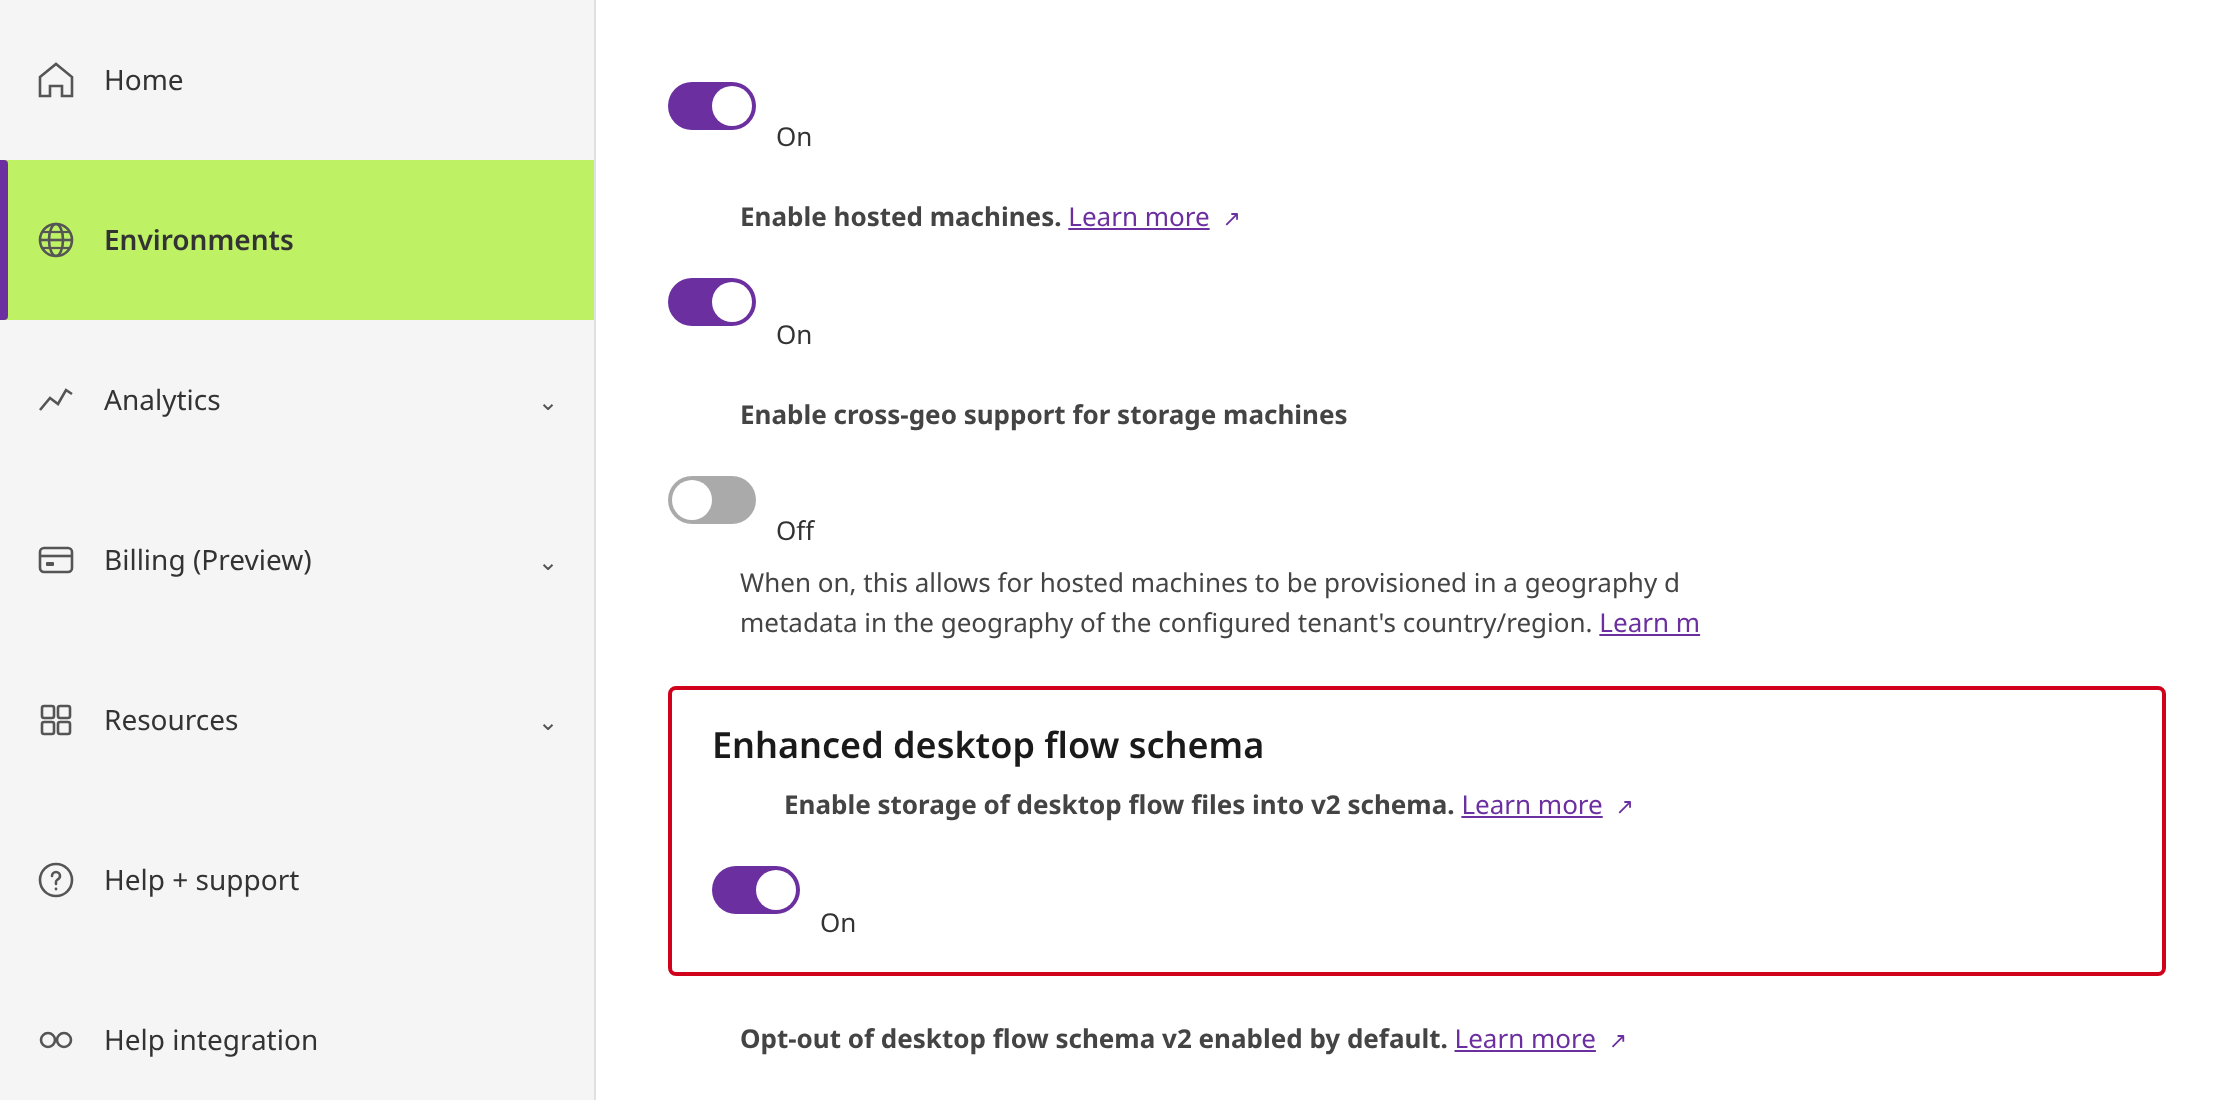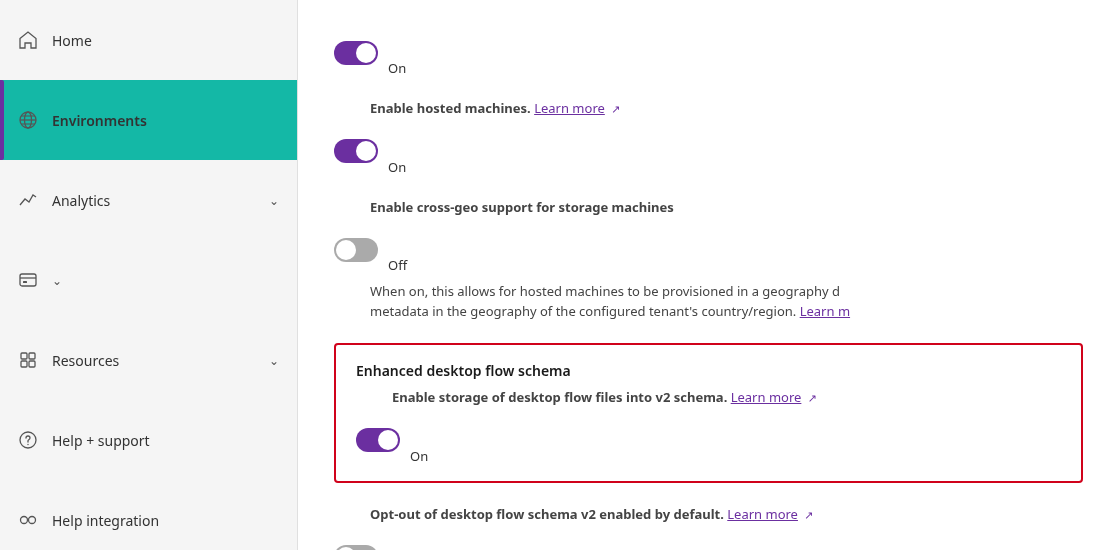--- a/index.html
+++ b/index.html
@@ -28,21 +28,21 @@
       align-items: center;
       padding: 30px 18px;
       cursor: pointer;
       gap: 14px;
       position: relative;
       color: #333;
       font-size: 14px;
     }
     .sidebar-item.active {
       font-weight: 600;
-      background: #14b8a6;
+      background: #bef264;
     }
     .sidebar-item.active::before {
       content: '';
       position: absolute;
       left: 0;
       top: 0;
       bottom: 0;
       width: 4px;
       background: #6b2fa0;
       border-radius: 0 2px 2px 0;
@@ -147,21 +147,21 @@
     }
 
     
     .highlight-box {
       border: 2px solid #d0021b;
       border-radius: 4px;
       padding: 16px 20px;
       margin-bottom: 22px;
     }
     .highlight-box .setting-title {
-      font-size: 14px;
+      font-size: 18px;
       margin-bottom: 8px;
     }
   </style>
 </head>
 <body>
 
 <nav class="sidebar">
 
   <div class="sidebar-item">
     <span class="sidebar-icon">
@@ -196,20 +196,21 @@
   </div>
 
   <div class="sidebar-item">
     <span class="sidebar-icon">
       <svg width="18" height="18" viewBox="0 0 18 18" fill="none">
           <rect x="1" y="3" width="16" height="12" rx="2" stroke="#555" stroke-width="1.3"></rect>
           <line x1="1" y1="7" x2="17" y2="7" stroke="#555" stroke-width="1.3"></line>
           <rect x="4" y="10" width="4" height="2" rx="0.5" fill="#555"></rect>
         </svg>
     </span>
+    <span class="sidebar-label">Billing (Preview)</span>
     <span class="sidebar-chevron">⌄</span>
   </div>
 
   <div class="sidebar-item">
     <span class="sidebar-icon">
       <svg width="18" height="18" viewBox="0 0 18 18" fill="none">
           <rect x="2" y="2" width="6" height="6" rx="1" stroke="#555" stroke-width="1.3"></rect>
           <rect x="10" y="2" width="6" height="6" rx="1" stroke="#555" stroke-width="1.3"></rect>
           <rect x="2" y="10" width="6" height="6" rx="1" stroke="#555" stroke-width="1.3"></rect>
           <rect x="10" y="10" width="6" height="6" rx="1" stroke="#555" stroke-width="1.3"></rect>

